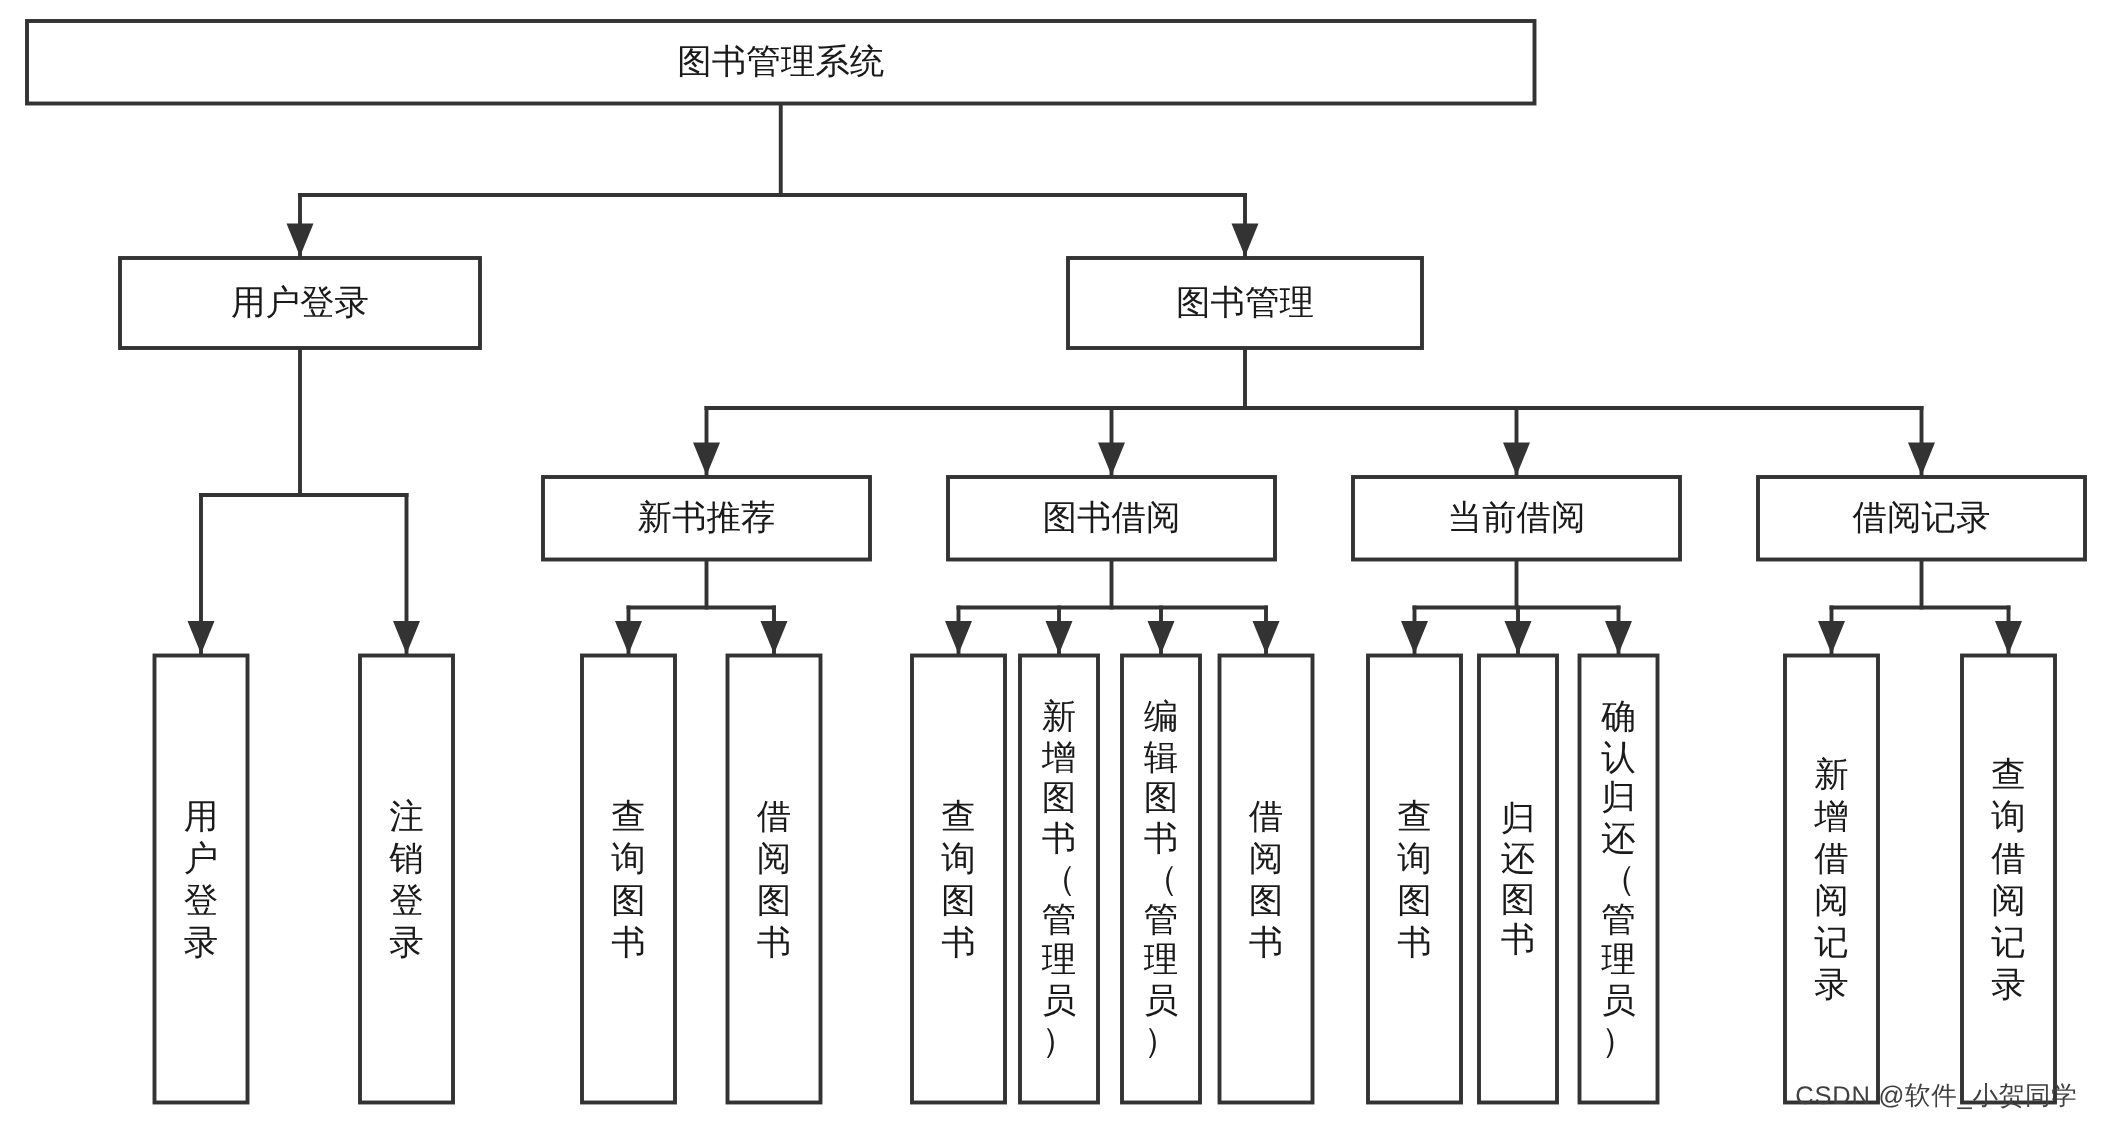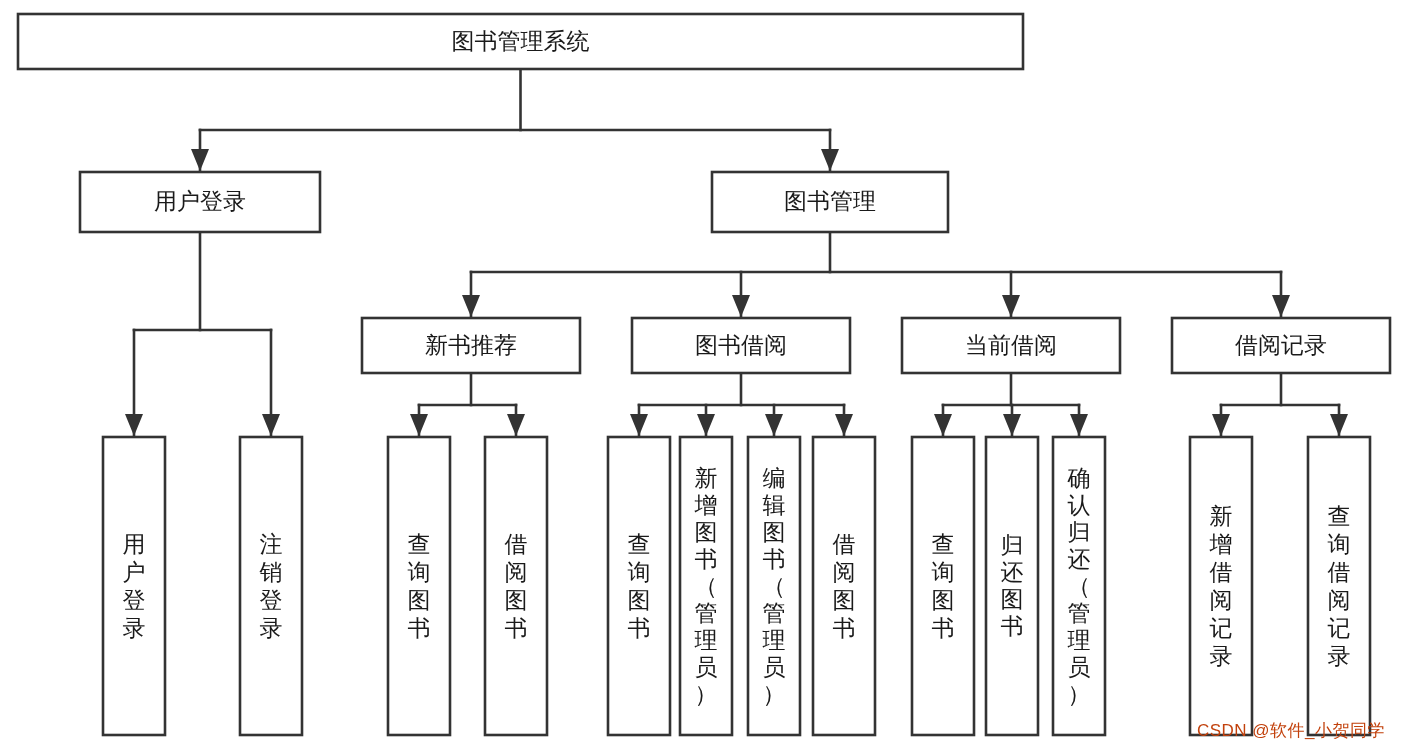--- a/index.html
+++ b/index.html
@@ -50,21 +50,21 @@
     stroke-linecap: square;
   }
   .edge-arrow {
     fill: #333333;
     stroke: none;
   }
   .watermark {
     position: absolute;
     right: 8px;
     bottom: 5px;
-    color: #c2410c;
+    color: #404040;
     font-size: 17px;
     font-family: "Liberation Sans", "DejaVu Sans", sans-serif;
     white-space: nowrap;
     letter-spacing: 0.5px;
     pointer-events: none;
   }
 </style>
 </head>
 <body>
 

